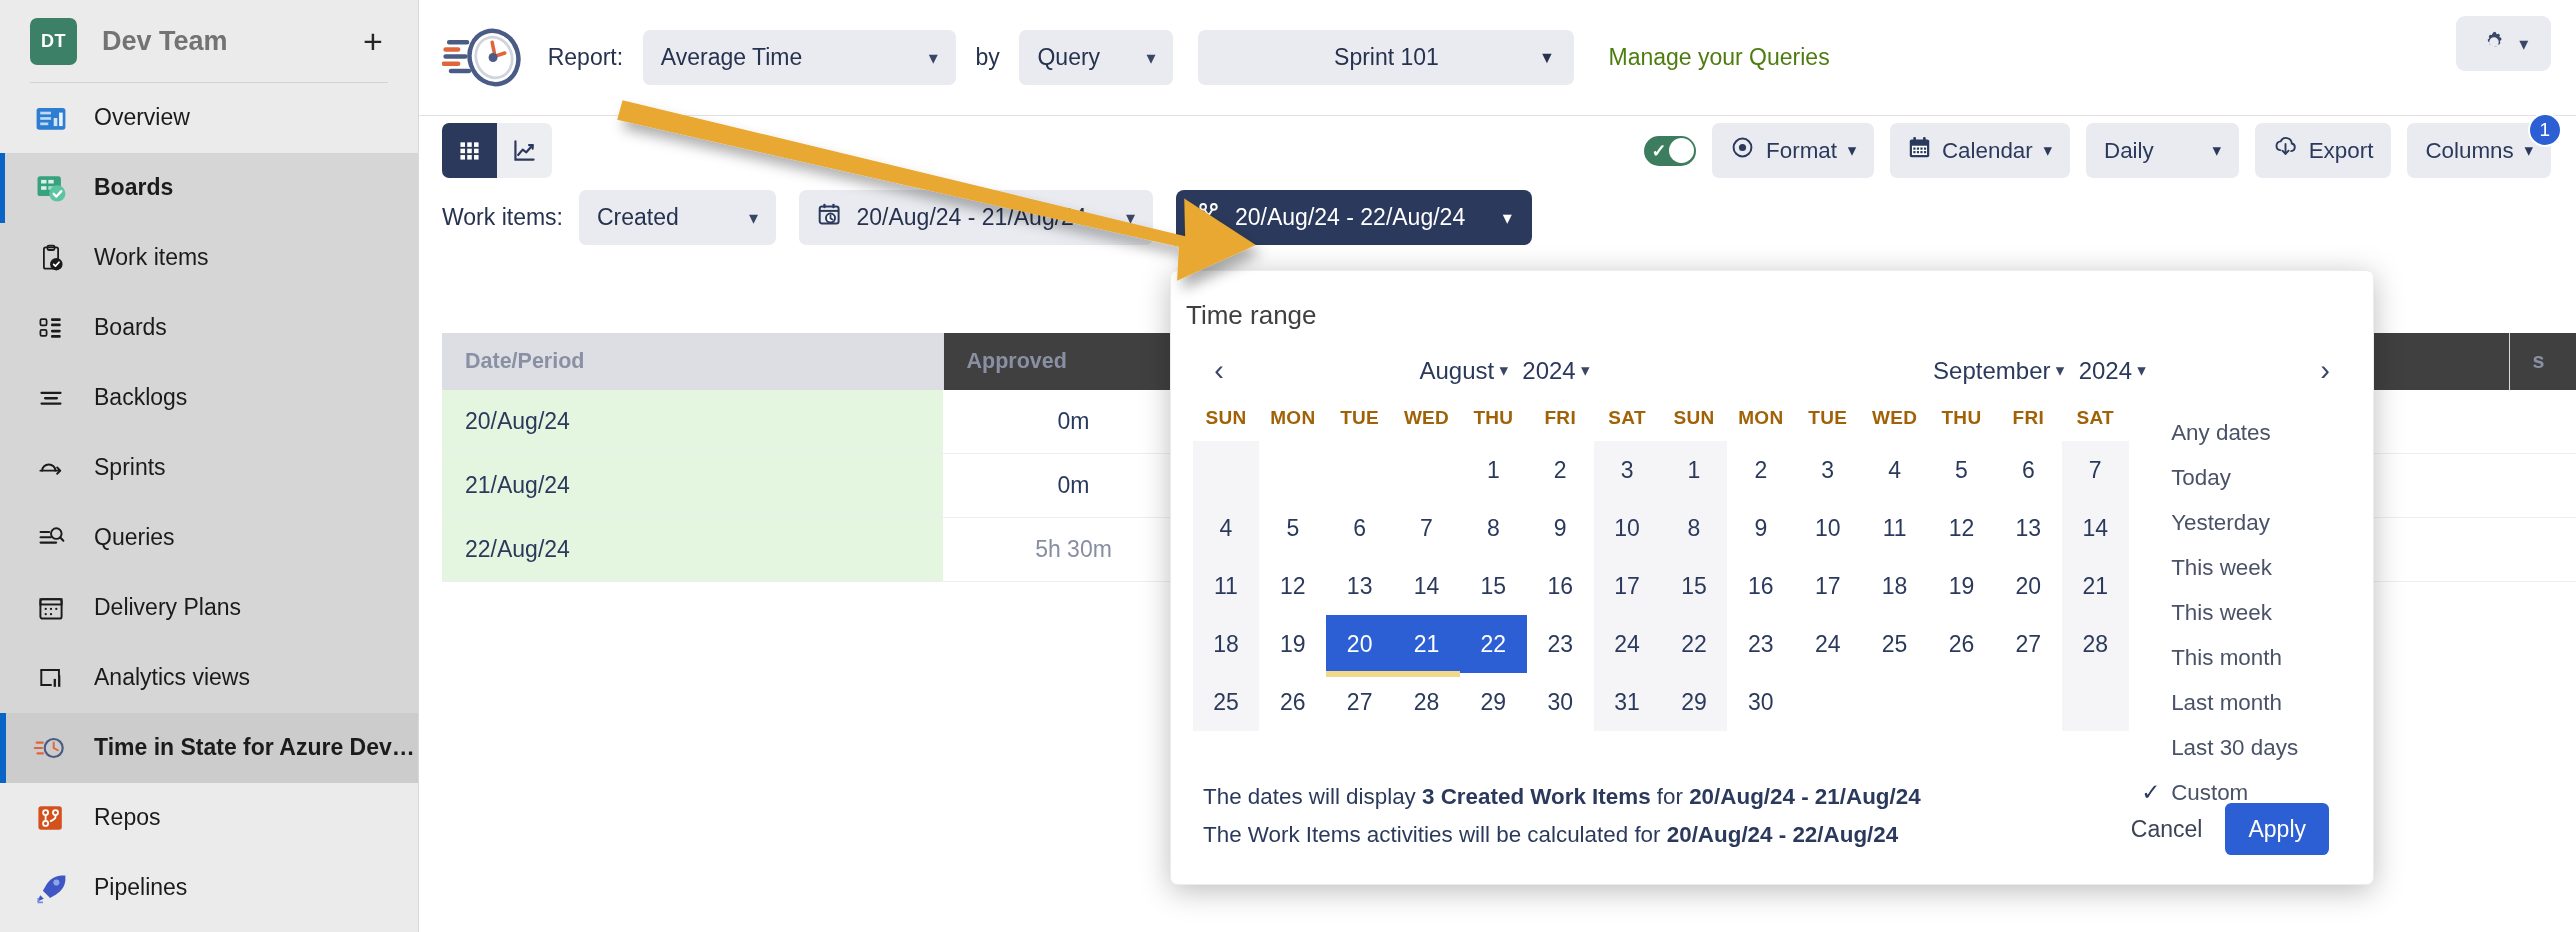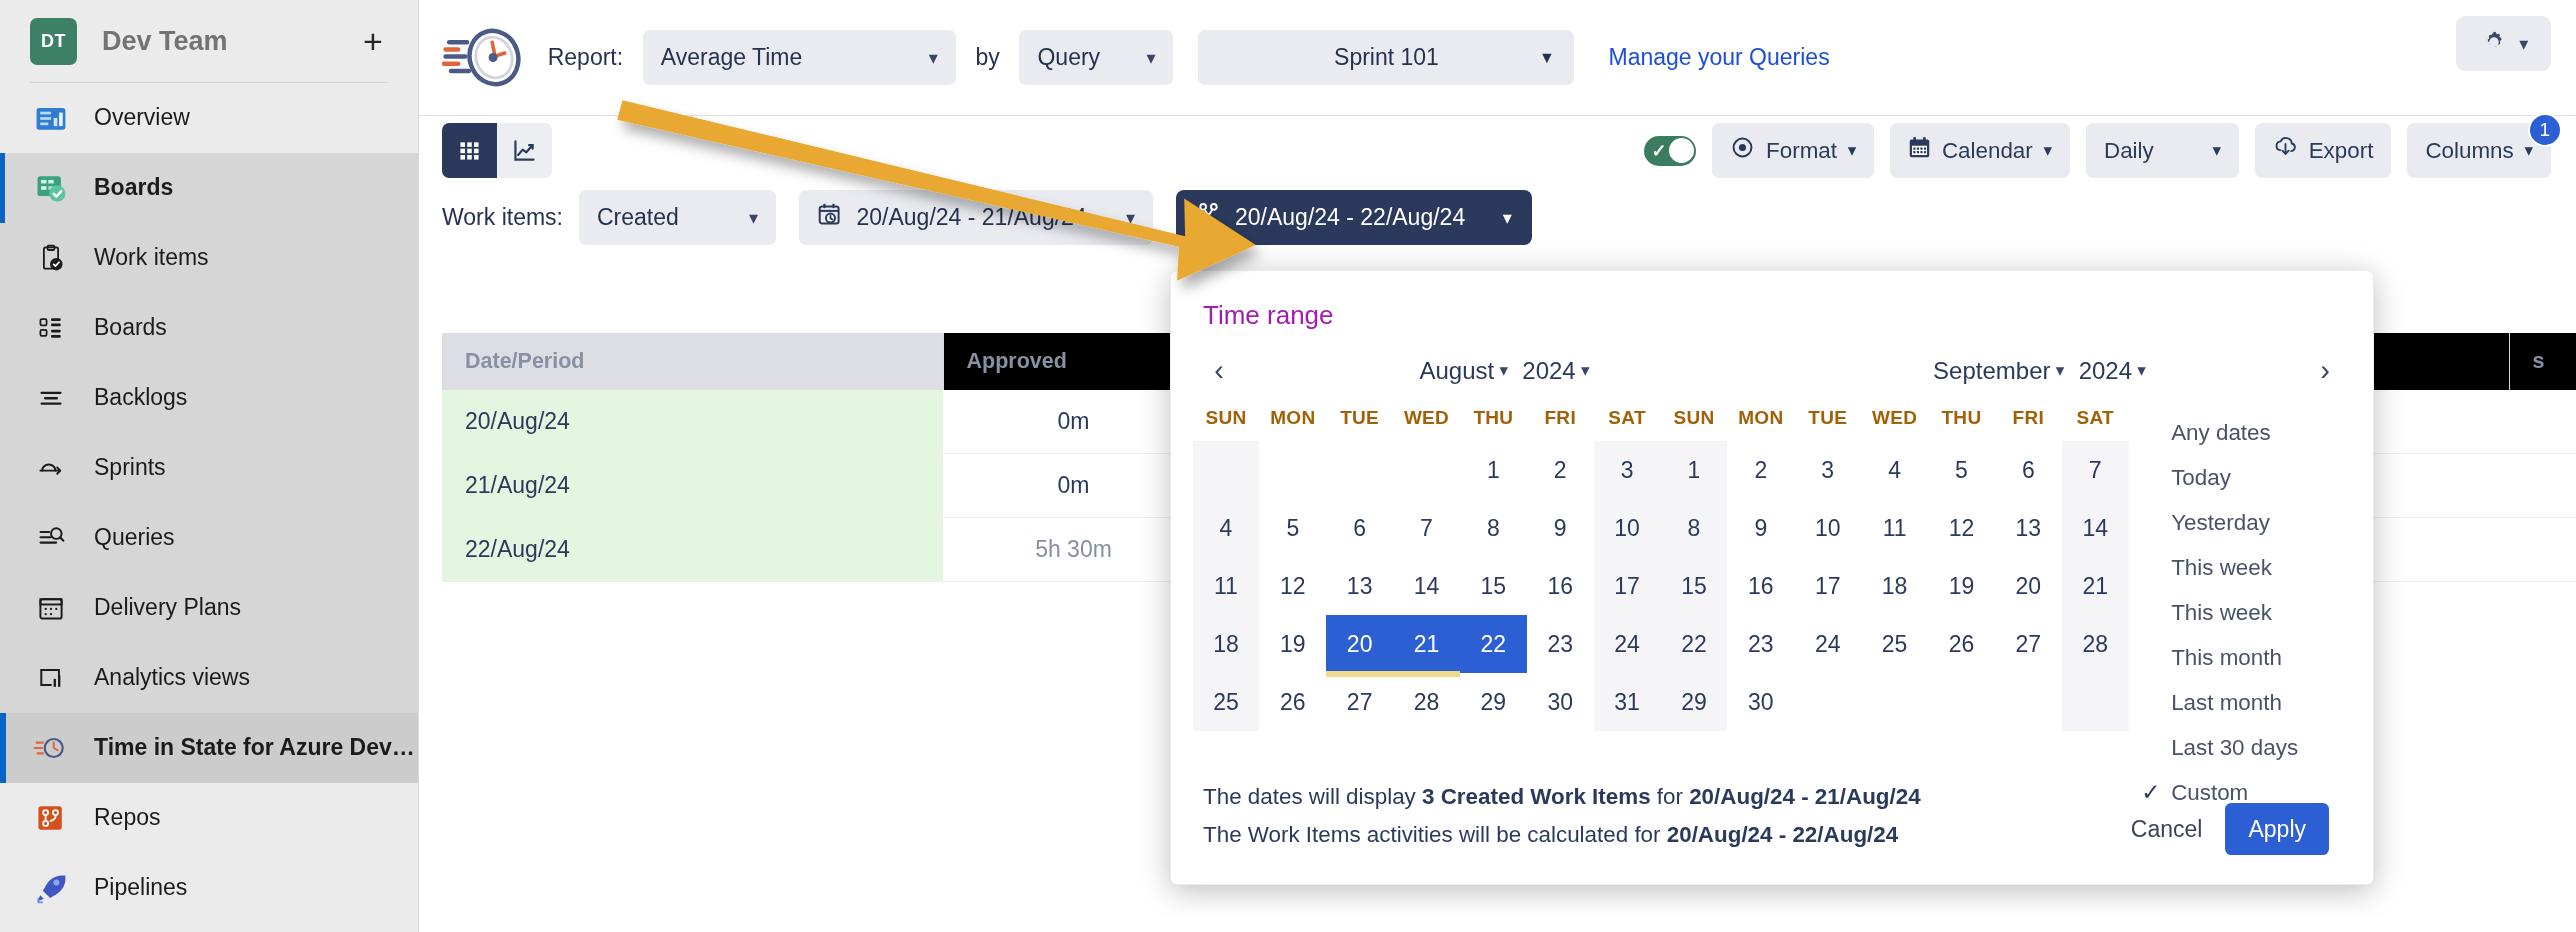--- a/index.html
+++ b/index.html
@@ -84,21 +84,21 @@
     background: #e9ebf0; border-radius: 7.2px; height: 55px;
     display: flex; align-items: center; padding: 0 18px;
     font-size: 23px; color: #27324f; white-space: nowrap;
   }
   .ctl .caret { margin-left: auto; font-size: 18px; color: #3a4665; padding-left: 14.3px;}
   .ctl-report { width: 313px; margin-left: 19.7px; }
   .ctl-by { width: 154px; margin-left: 19.7px; }
   .ctl-sprint { width: 376px; margin-left: 25px; justify-content: center; position: relative; }
   .ctl-sprint .caret-abs { position: absolute; right: 19.7px; font-size: 16px; }
   .link-manage {
-    margin-left: 34px; font-size: 23px; color: #1d4ed8; white-space: nowrap;
+    margin-left: 34px; font-size: 23px; color: #4d7c0f; white-space: nowrap;
   }
   .gear-btn {
     position: absolute; right: 25px; top: 16px;
     background: #e9ebf0; border-radius: 9px;
     height: 55px; width: 95px;
     display: flex; align-items: center; justify-content: center; gap: 10.7px;
   }
   .gear-btn .caret { font-size: 18px; color: #3a4665; }
 
   
@@ -153,21 +153,21 @@
   .ctl-branch {
     margin-left: 23px; background: #2b3a5c; color: #fff; gap: 14.3px;
     border-radius: 8px; padding: 0 19.7px;
   }
   .ctl-branch .caret { color: #fff; margin-left: 9px; }
 
   
   .tablewrap { position: absolute; left: 23px; top: 333px; right: 0; }
   table.rep { border-collapse: collapse; width: 2150px; table-layout: fixed; }
   table.rep th {
-    background: #000000; color: #8a90a3; font-size: 21.5px; font-weight: 700;
+    background: #404040; color: #8a90a3; font-size: 21.5px; font-weight: 700;
     text-align: left; padding: 16px 23px; height: 55px;
     border-right: 0.9px solid #dadbe0;
   }
   table.rep th.first { background: #dcdee3; }
   table.rep td {
     font-size: 23px; color: #2b3a5c; padding: 18px 23px; height: 61px;
     border-bottom: 0.9px solid #eceef1; text-align: center;
   }
   table.rep td.date {
     background: #e4f6e0; text-align: left; color: #2b3a5c;
@@ -178,22 +178,22 @@
 
   
   .popup {
     position: absolute; left: 1170px; top: 270px;
     width: 1204px; height: 615px;
     background: #fff; border-radius: 7.2px;
     box-shadow: 0 5.4px 30px rgba(0,0,0,.26);
     border: 0.9px solid #ececec;
   }
   .popup-title {
-    font-size: 26px; color: #a21caf; font-weight: 400;
-    padding: 29px 0 0 32px;
+    font-size: 26px; color: #404040; font-weight: 400;
+    padding: 29px 0 0 15px;
   }
   .cal-nav {
     display: flex; align-items: center; margin-top: 23px; padding: 0 30px;
   }
   .arrowbtn { font-size: 29px; color: #3a4665; width: 36px; text-align: center; }
   .mon-group {
     flex: 1 1 0; display: flex; justify-content: center; align-items: center; gap: 14.3px;
     font-size: 24px; color: #2b3a5c;
   }
   .mon-group .cv { font-size: 17px; color: #3a4665; margin-left: -9px; }

